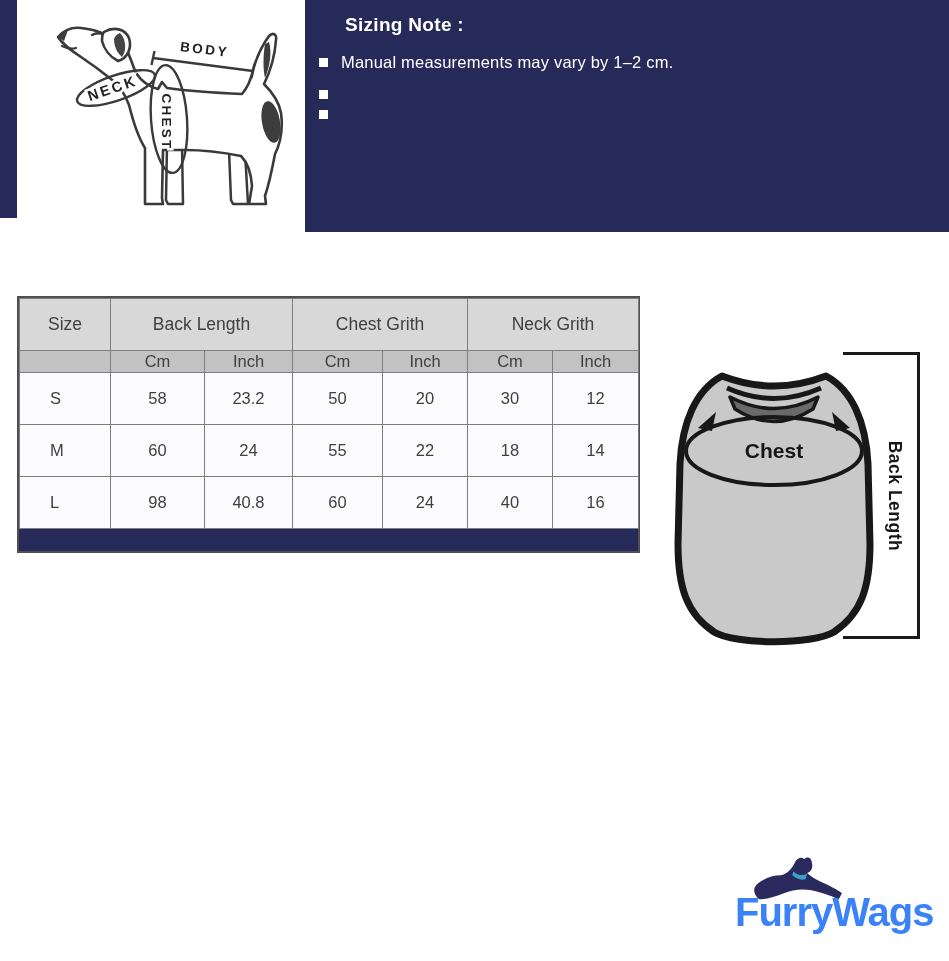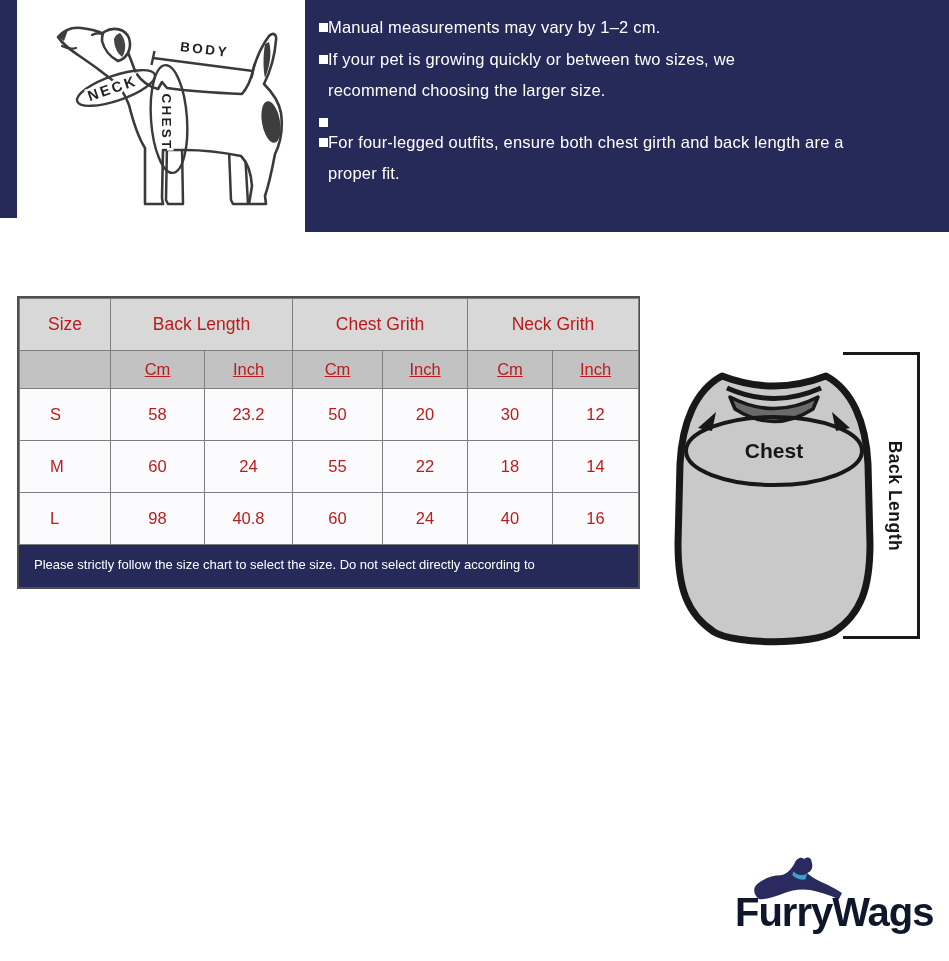--- a/index.html
+++ b/index.html
@@ -5,47 +5,47 @@
   * { margin:0; padding:0; box-sizing:border-box; }
   html,body { background:#ffffff; }
   body { font-family:"Liberation Sans", sans-serif; }
   .page { position:relative; width:949px; height:961px; background:#ffffff; overflow:hidden; }
 
   
   .left-strip { position:absolute; left:0; top:0; width:17px; height:218px; background:#262a58; }
   .dog-panel { position:absolute; left:17px; top:0; width:288px; height:218px; background:#ffffff; }
   .note-panel { position:absolute; left:305px; top:0; width:644px; height:232px; background:#262a58; color:#ffffff; padding:12px 30px 0 14px; }
   .note-title { font-size:19px; font-weight:bold; letter-spacing:.3px; margin:2px 0 11px 26px; }
-  .note-item { display:flex; }
+  .note-item { display:flex; gap:13px; }
   .sq { width:9px; height:9px; background:#ffffff; margin-top:11px; flex:none; }
   .note-lines { font-size:16.5px; letter-spacing:.2px; }
   .note-line { display:block; line-height:31.6px; white-space:nowrap; }
 
   
   .table-wrap { position:absolute; left:17px; top:296px; width:623px; border:2px solid #4f4f4f; background:#ffffff; }
   table.size-table { width:100%; border-collapse:collapse; table-layout:fixed; }
-  .size-table th, .size-table td { border:1px solid #7e7e7e; text-align:center; color:#b91c1c; font-weight:normal; }
+  .size-table th, .size-table td { border:1px solid #7e7e7e; text-align:center; color:#404040; font-weight:normal; }
   .size-table tr.group-row th { height:52px; background:#d8d8d8; font-size:17.5px; }
-  .size-table tr.unit-row th { height:38px; background:#c2c2c2; font-size:16.5px;text-decoration:underline; }
+  .size-table tr.unit-row th { height:22px; background:#c2c2c2; font-size:16.5px; }
   .size-table tbody td { height:52px; background:#fbfbfd; font-size:16.5px; }
   .size-table td.size-cell { text-align:left; padding-left:30px; }
   .table-footnote { background:#262a58; color:#ffffff; padding:10px 15px 12px; font-size:13px; line-height:1.55; }
   .fn-line { display:block; white-space:nowrap; }
 
   
   .garment { position:absolute; left:670px; top:336px; width:207px; height:312px; }
   .dim-bracket { position:absolute; left:843px; top:352px; width:77px; height:287px;
                  border-top:3px solid #1a1a1a; border-right:3px solid #1a1a1a; border-bottom:3px solid #1a1a1a; }
   .dim-label { position:absolute; right:12px; top:50%; transform:translateY(-50%); writing-mode:vertical-rl;
                white-space:nowrap; font-size:17.5px; font-weight:bold; color:#161616; letter-spacing:.5px; }
 
   
   .logo { position:absolute; left:735px; top:856px; width:214px; height:95px; }
   .logo-dog { position:absolute; left:14px; top:0; }
-  .logo-text { position:absolute; left:0; top:34px; font-size:40px; font-weight:bold; letter-spacing:-1px; color:#0f172a; }
+  .logo-text { position:absolute; left:0; top:34px; font-size:40px; font-weight:bold; letter-spacing:-1px; color:#3b82f6; }
 </style>
 </head>
 <body>
 
 <div class="page">
 
   <div class="left-strip"></div>
 
   <div class="dog-panel">
     <svg width="288" height="218" viewBox="0 0 288 218">
@@ -72,46 +72,36 @@
       <text x="150" y="127" transform="rotate(90 150 122)" text-anchor="middle" font-size="13.5" font-weight="bold" letter-spacing="2.2" fill="#222222" stroke="#ffffff" stroke-width="5" paint-order="stroke">CHEST</text>
 
       <line x1="136" y1="58" x2="236" y2="71" stroke="#3a3a3a" stroke-width="2.4"></line>
       <line x1="137.5" y1="51" x2="134.5" y2="65" stroke="#3a3a3a" stroke-width="2.4"></line>
       <line x1="237.5" y1="64" x2="234.5" y2="78" stroke="#3a3a3a" stroke-width="2.4"></line>
       <text x="187" y="54" transform="rotate(7 187 54)" text-anchor="middle" font-size="13.5" font-weight="bold" letter-spacing="2.5" fill="#222222" stroke="#ffffff" stroke-width="5" paint-order="stroke">BODY</text>
     </svg>
   </div>
 
   <div class="note-panel">
+    <div class="note-title">Sizing Note :</div>
 
     <div class="note-item">
       <span class="sq"></span>
       <div class="note-lines">
         <span class="note-line">Manual measurements may vary by 1–2 cm.</span>
       </div>
     </div>
 
-    <div class="note-item">
-      <span class="sq"></span>
-      <div class="note-lines">
-        <span class="note-line">If your pet is growing quickly or between two sizes, we</span>
-        <span class="note-line">recommend choosing the larger size.</span>
-      </div>
-    </div>
 
     <div class="note-item">
       <span class="sq"></span>
     </div>
 
     <div class="note-item">
       <span class="sq"></span>
-      <div class="note-lines">
-        <span class="note-line">For four-legged outfits, ensure both chest girth and back length are a</span>
-        <span class="note-line">proper fit.</span>
-      </div>
     </div>
   </div>
 
   <div class="table-wrap">
     <table class="size-table">
       <colgroup>
         <col style="width:91px">
           <col style="width:94px">
           <col style="width:88px">
         <col style="width:90px">
@@ -160,21 +150,20 @@
           <td>98</td>
           <td>40.8</td>
           <td>60</td>
           <td>24</td>
           <td>40</td>
           <td>16</td>
         </tr>
       </tbody>
     </table>
     <div class="table-footnote">
-      <span class="fn-line">Please strictly follow the size chart to select the size. Do not select directly according to</span>
     </div>
   </div>
 
   <svg class="garment" width="207" height="312" viewBox="0 0 207 312">
     <path d="M 52,40 Q 104,60 156,40 C 182,54 196,86 198,128 L 200,208 C 200,252 191,278 164,296 C 142,309 66,309 44,296 C 17,278 8,252 8,208 L 10,128 C 12,86 26,54 52,40 Z" fill="#c9c9c9" stroke="#181818" stroke-width="7" stroke-linejoin="round"></path>
     <path d="M 57,52 Q 104,73 151,52" fill="none" stroke="#181818" stroke-width="5"></path>
     <path d="M 60,61 Q 104,84 148,61 L 143,73 Q 104,98 65,73 Z" fill="#6a6a6a" stroke="#181818" stroke-width="3.5" stroke-linejoin="round"></path>
     <ellipse cx="104" cy="115" rx="88" ry="34" fill="none" stroke="#181818" stroke-width="4"></ellipse>
     <polygon points="46,76 28,92 42,95" fill="#181818"></polygon>
     <polygon points="162,76 180,92 166,95" fill="#181818"></polygon>

